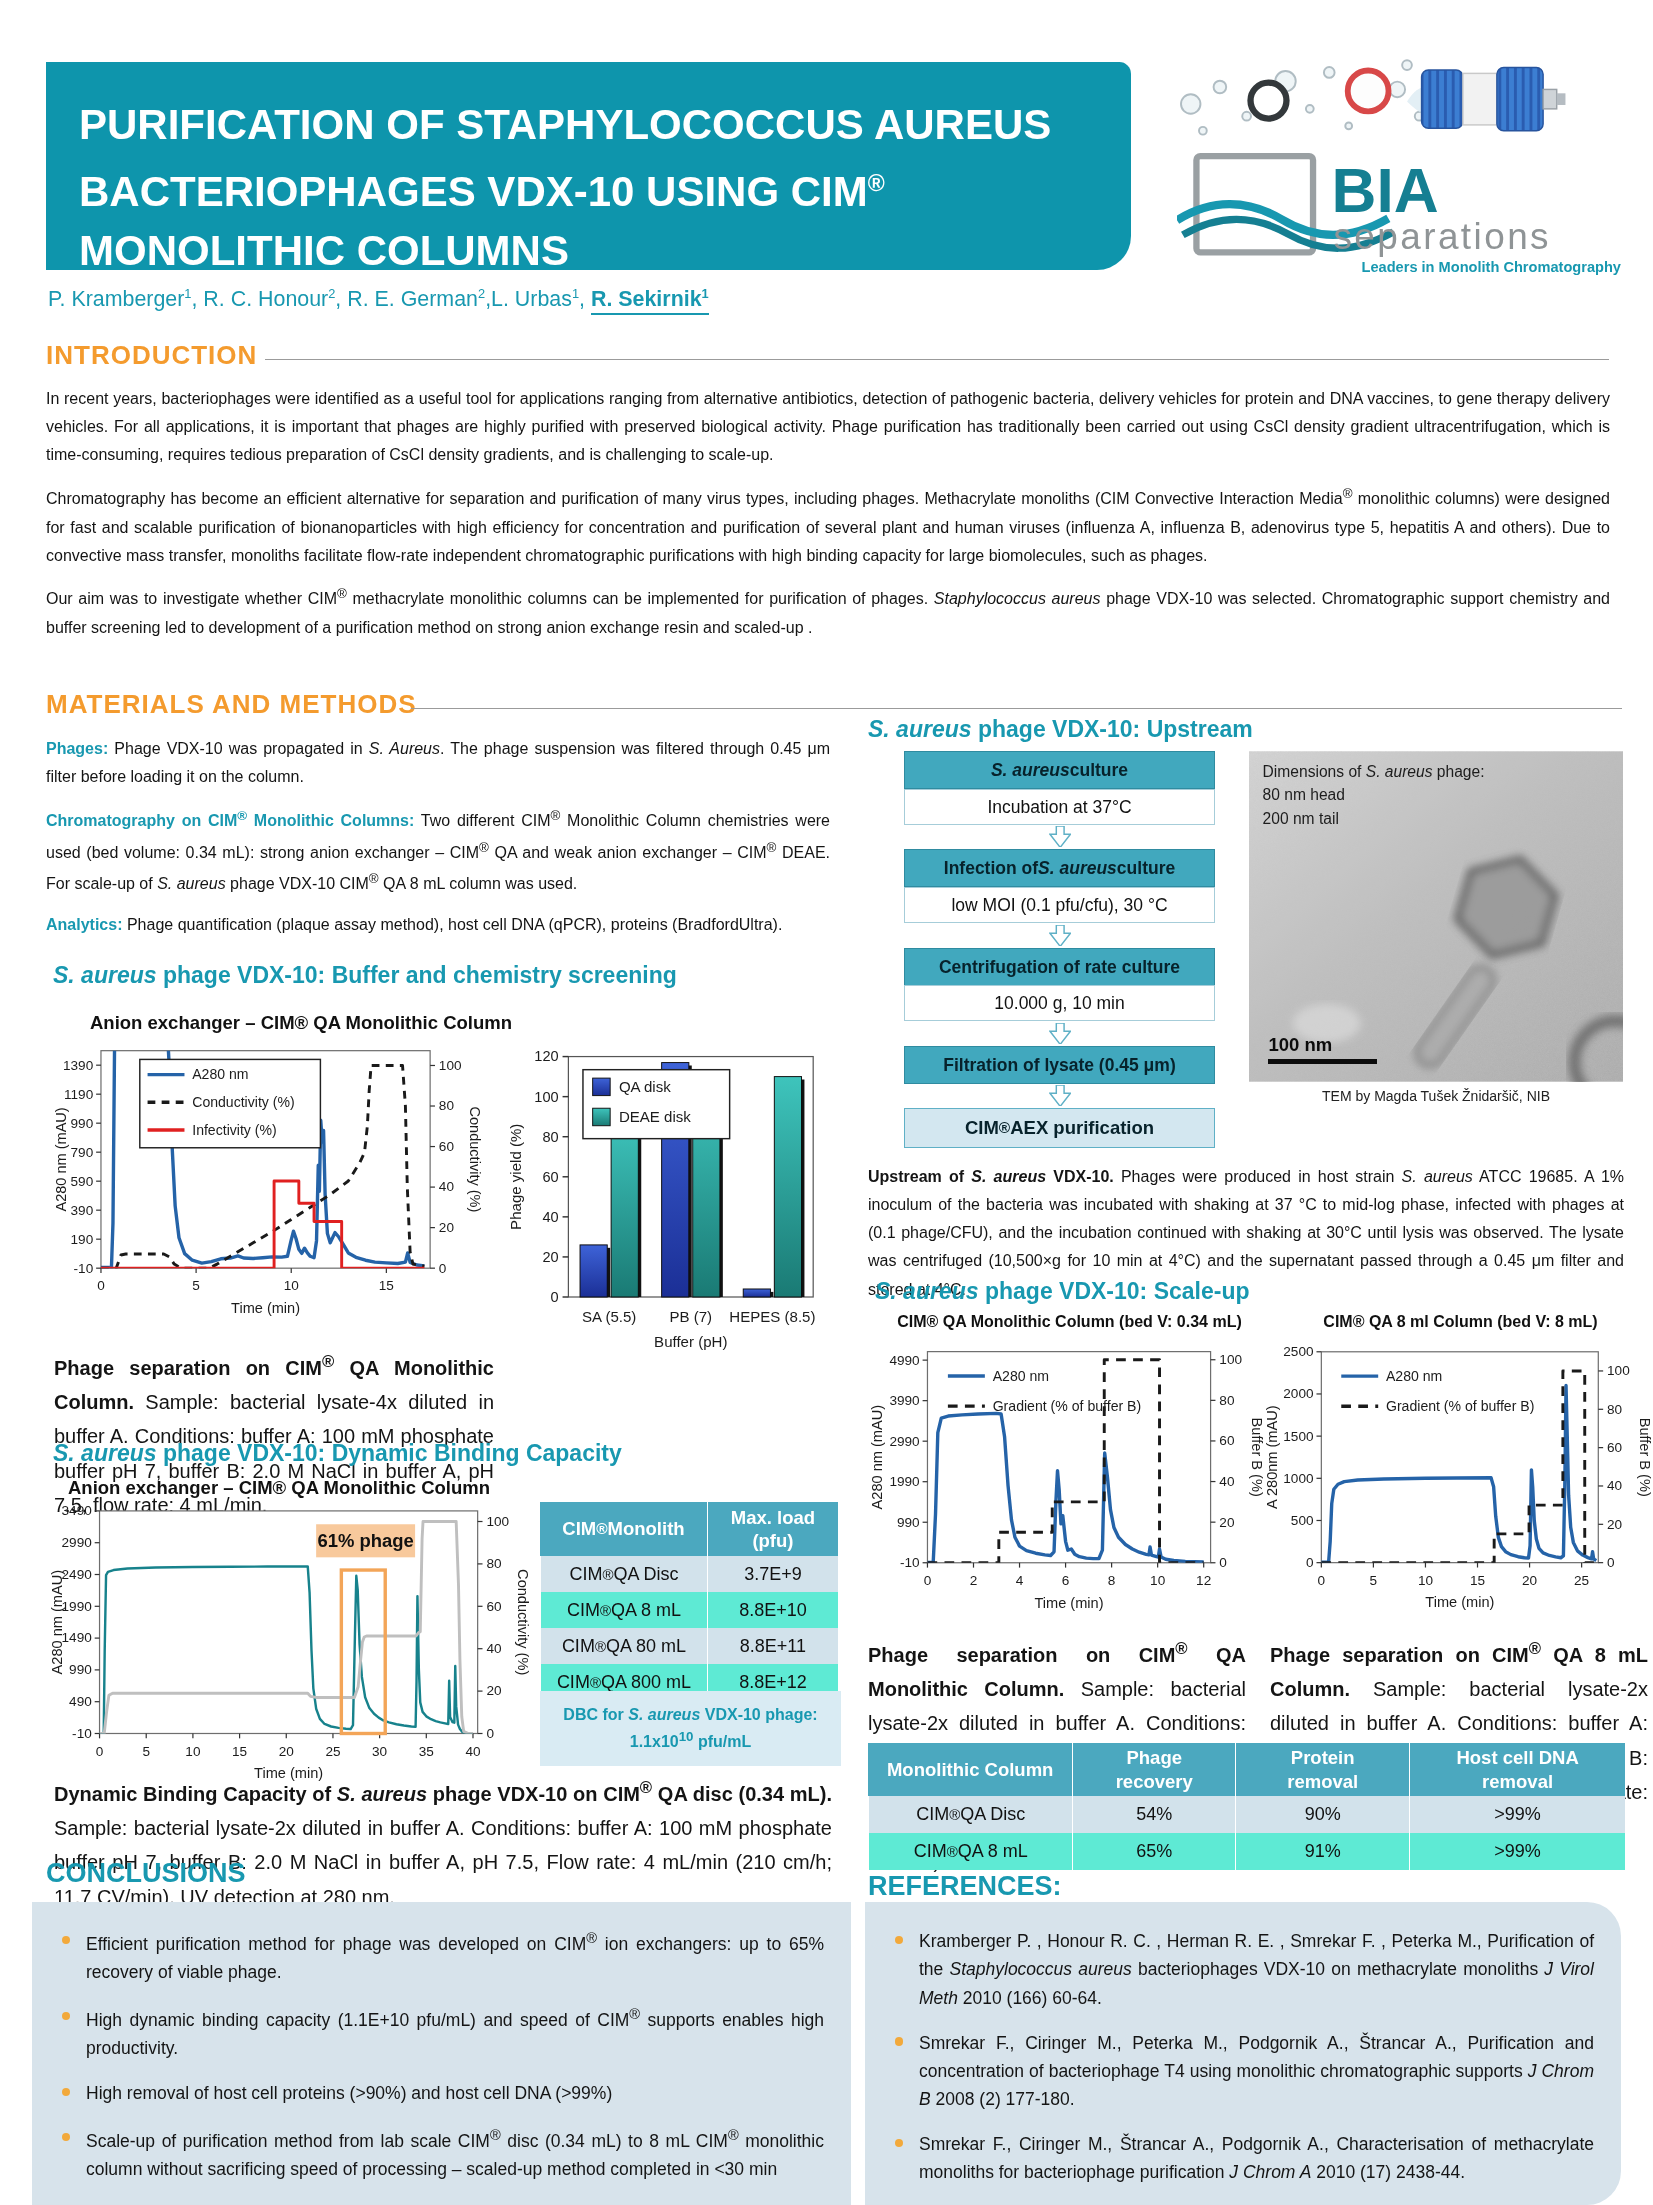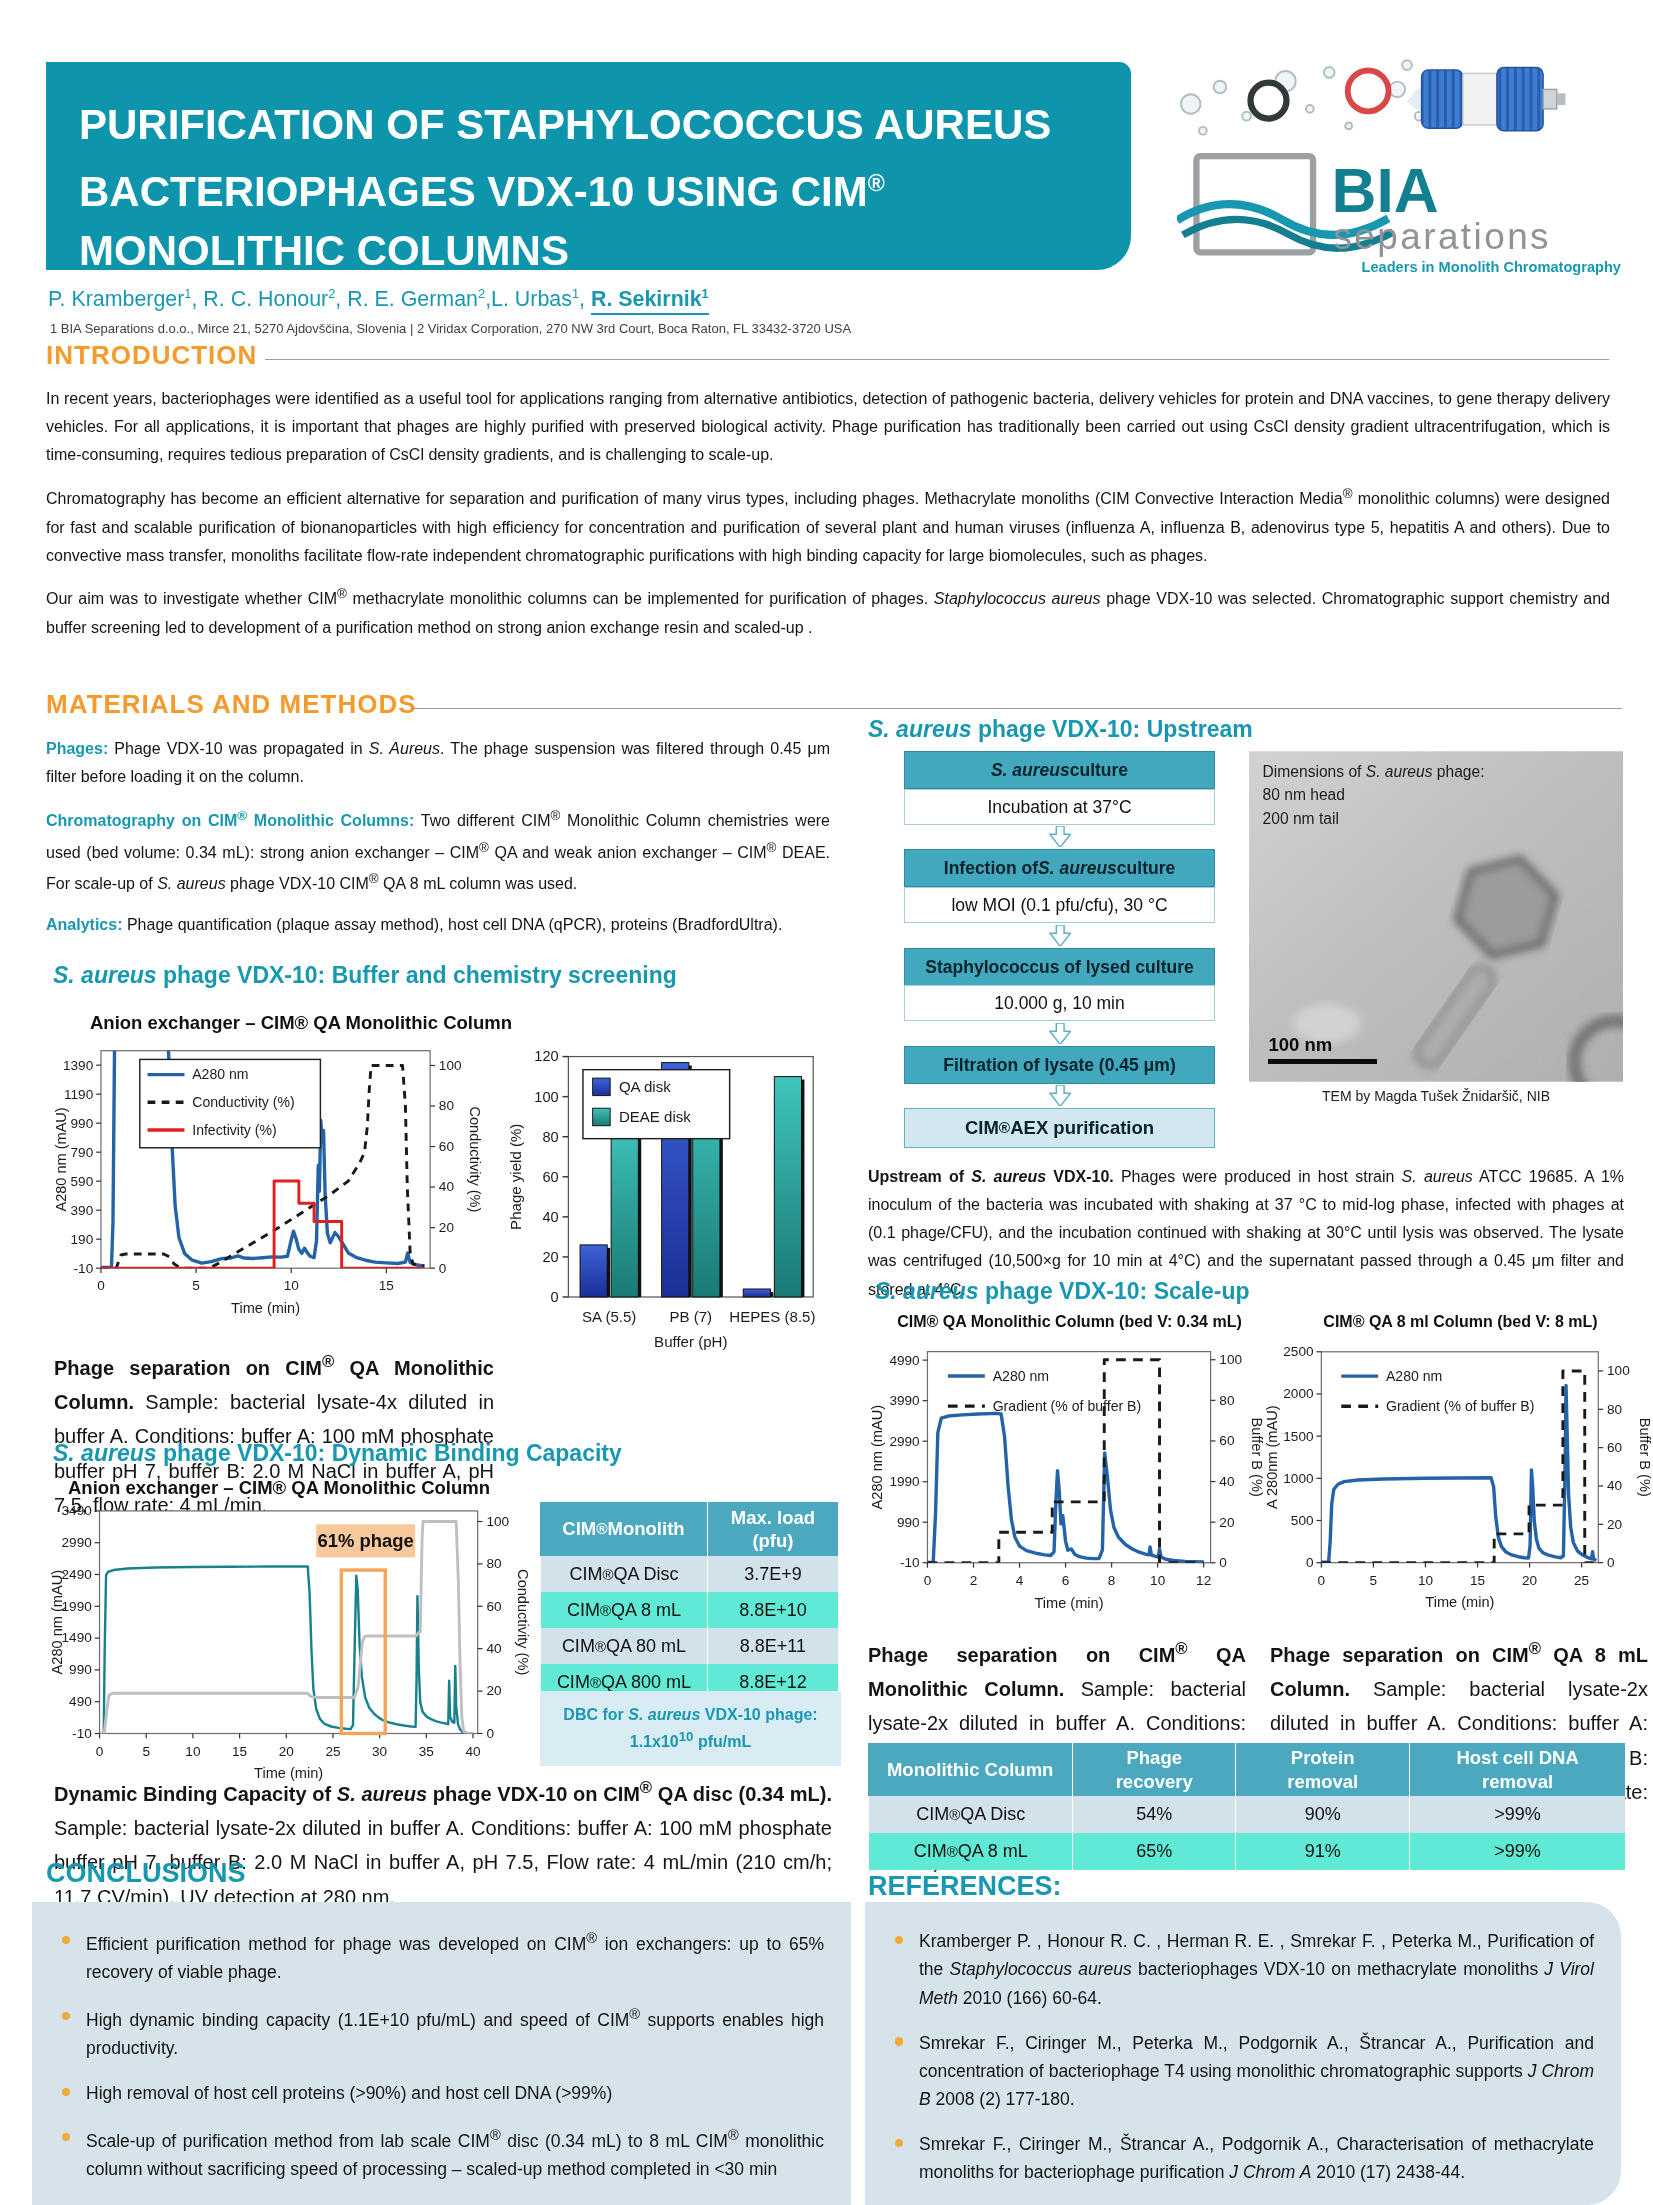--- a/index.html
+++ b/index.html
@@ -113,21 +113,20 @@
       <rect x="40" y="8" width="240" height="198" rx="8" fill="none" stroke="#9aa0a3" stroke-width="13"></rect>
       <path d="M0,140 C70,96 145,96 215,138 S355,182 435,136" stroke="#1898B0" stroke-width="17" fill="none"></path>
       <path d="M12,170 C85,128 158,128 228,168 S365,208 445,164" stroke="#157f92" stroke-width="15" fill="none"></path>
       <text x="318" y="122" font-size="128" font-weight="bold" fill="#157f92">BIA</text>
       <text x="322" y="200" font-size="76" letter-spacing="5" fill="#8f9496">separations</text>
     </svg>
   </div>
   <div class="abs tagline">Leaders in Monolith Chromatography</div>
 
   <div class="abs authors">P. Kramberger<sup>1</sup>, R. C. Honour<sup>2</sup>, R. E. German<sup>2</sup>,L. Urbas<sup>1</sup>, <span class="last-author">R. Sekirnik<sup>1</sup></span></div>
-  <div class="abs affiliation">1 BIA Separations d.o.o., Mirce 21, 5270 Ajdovščina, Slovenia | 2 Viridax Corporation, 270 NW 3rd Court, Boca Raton, FL 33432-3720 USA</div>
 
   <div class="abs h-orange" style="left:46px;top:340px;">INTRODUCTION</div>
   <div class="abs divider" style="left:265px;top:359px;width:1344px;"></div>
   <div class="abs para" style="left:46px;top:385px;width:1564px;">
     <p>In recent years, bacteriophages were identified as a useful tool for applications ranging from alternative antibiotics, detection of pathogenic bacteria, delivery vehicles for protein and DNA vaccines, to gene therapy delivery vehicles. For all applications, it is important that phages are highly purified with preserved biological activity. Phage purification has traditionally been carried out using CsCl density gradient ultracentrifugation, which is time-consuming, requires tedious preparation of CsCl density gradients, and is challenging to scale-up.</p>
     <p>Chromatography has become an efficient alternative for separation and purification of many virus types, including phages. Methacrylate monoliths (CIM Convective Interaction Media<sup>®</sup> monolithic columns) were designed for fast and scalable purification of bionanoparticles with high efficiency for concentration and purification of several plant and human viruses (influenza A, influenza B, adenovirus type 5, hepatitis A and others). Due to convective mass transfer, monoliths facilitate flow-rate independent chromatographic purifications with high binding capacity for large biomolecules, such as phages.</p>
     <p>Our aim was to investigate whether CIM<sup>®</sup> methacrylate monolithic columns can be implemented for purification of phages. <i>Staphylococcus aureus</i> phage VDX-10  was selected. Chromatographic support chemistry and buffer screening led to development of a purification method on strong anion exchange resin and scaled-up .</p>
   </div>
 
   <div class="abs h-orange" style="left:46px;top:689px;">MATERIALS AND METHODS</div>
@@ -352,21 +351,21 @@
   <div class="abs flow-box flow-teal" style="top:751px;height:38px;"><i>S. aureus</i> culture</div>
   <div class="abs flow-box flow-white" style="top:789px;height:36px;">Incubation at 37°C</div>
   <div class="abs flow-arrow" style="top:826px;"><svg viewBox="0 0 46 44" width="22.4" height="21.4">
         <path d="M15,0 h16 v17 h13 L23,44 L2,17 h13 z" fill="#fff" stroke="#5FB0C6" stroke-width="3"></path>
       </svg></div>
   <div class="abs flow-box flow-teal" style="top:849px;height:38px;">Infection of <i>S. aureus</i> culture</div>
   <div class="abs flow-box flow-white" style="top:887px;height:36px;">low MOI (0.1 pfu/cfu), 30 °C</div>
   <div class="abs flow-arrow" style="top:925px;"><svg viewBox="0 0 46 44" width="22.4" height="21.4">
         <path d="M15,0 h16 v17 h13 L23,44 L2,17 h13 z" fill="#fff" stroke="#5FB0C6" stroke-width="3"></path>
       </svg></div>
-  <div class="abs flow-box flow-teal" style="top:948px;height:38px;">Staphylococcus of lysed culture</div>
+  <div class="abs flow-box flow-teal" style="top:948px;height:38px;">Centrifugation of rate culture</div>
   <div class="abs flow-box flow-white" style="top:985px;height:36px;">10.000 g, 10 min</div>
   <div class="abs flow-arrow" style="top:1023px;"><svg viewBox="0 0 46 44" width="22.4" height="21.4">
         <path d="M15,0 h16 v17 h13 L23,44 L2,17 h13 z" fill="#fff" stroke="#5FB0C6" stroke-width="3"></path>
       </svg></div>
   <div class="abs flow-box flow-teal" style="top:1046px;height:38px;">Filtration of lysate (0.45 μm)</div>
   <div class="abs flow-arrow" style="top:1085px;"><svg viewBox="0 0 46 44" width="22.4" height="21.4">
         <path d="M15,0 h16 v17 h13 L23,44 L2,17 h13 z" fill="#fff" stroke="#5FB0C6" stroke-width="3"></path>
       </svg></div>
   <div class="abs flow-box flow-final" style="top:1108px;height:40px;">CIM<sup>®</sup> AEX purification</div>
 

